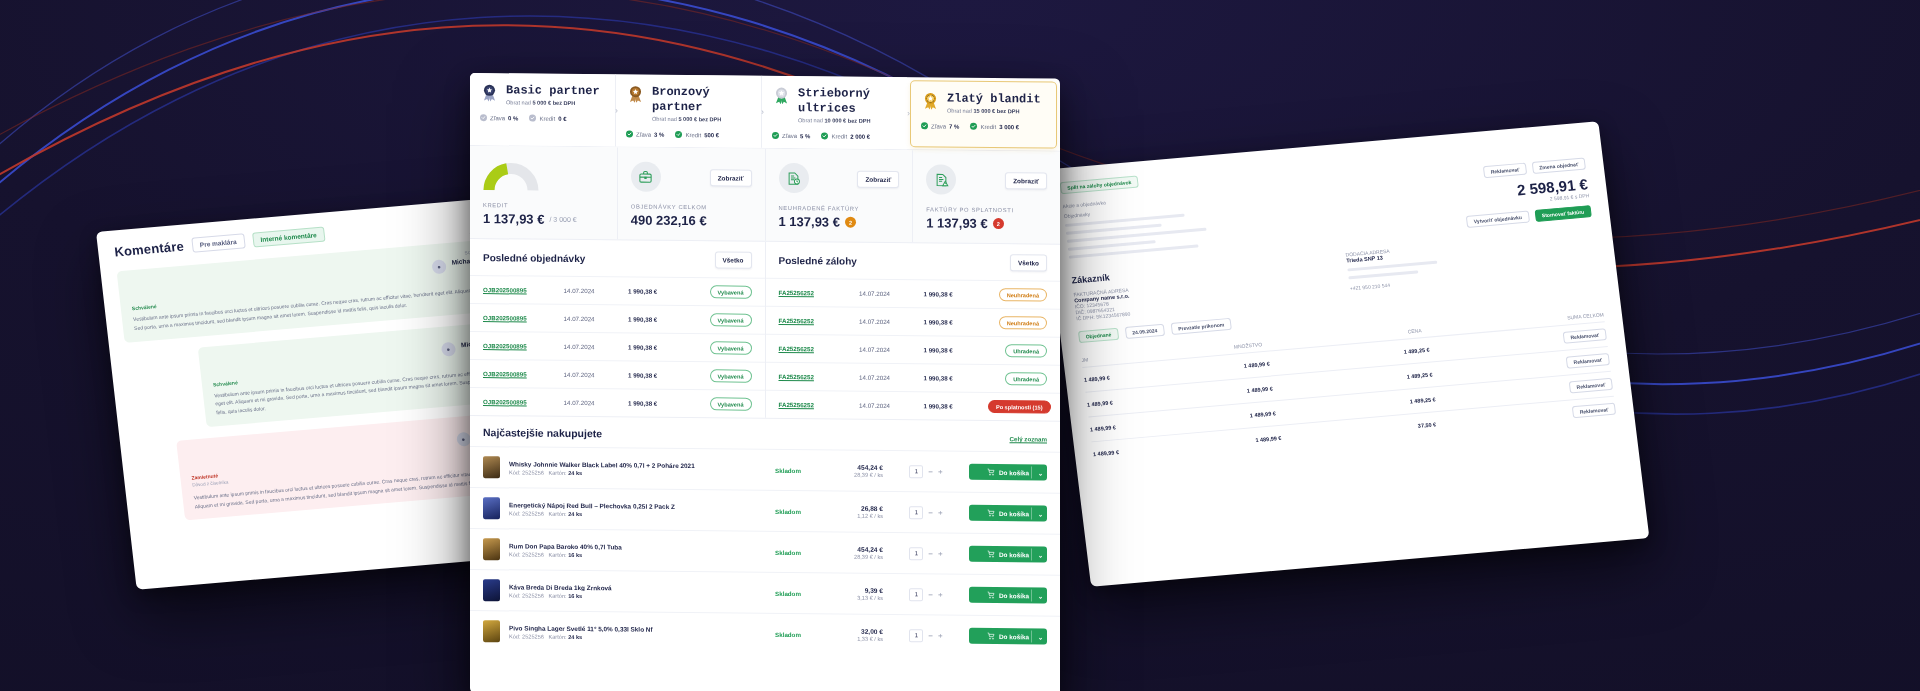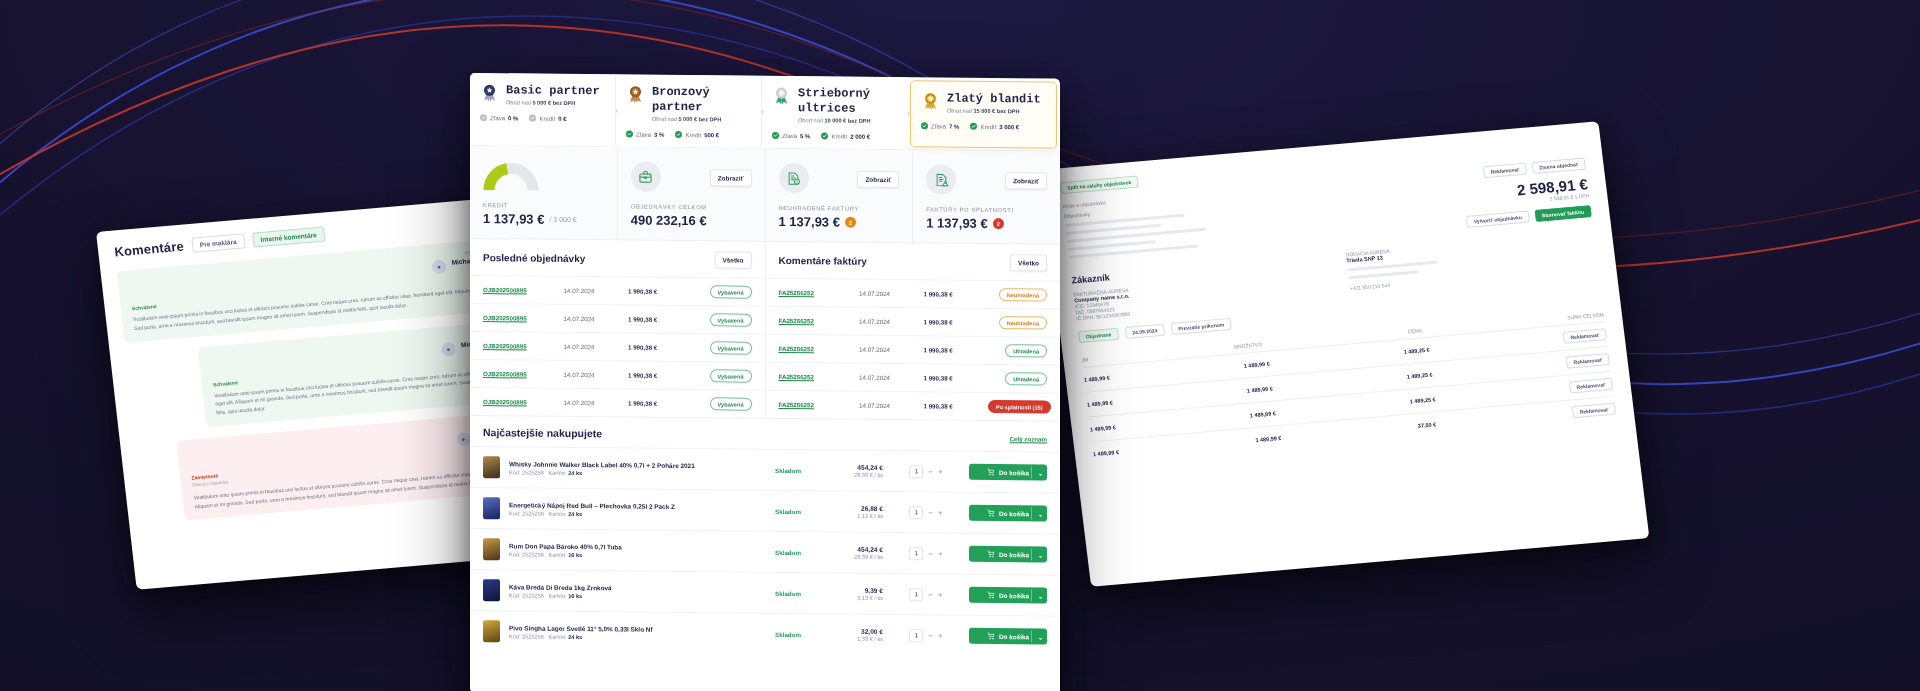--- a/index.html
+++ b/index.html
@@ -602,21 +602,21 @@
           <span class="c-date">14.07.2024</span>
           <span class="c-amt">1 990,38 €</span>
           <span class="c-stat">
               <span class="pill ok">Vybavená</span>
             </span>
         </div>
       </div>
 
       <div class="tbl">
         <div class="tbl-head">
-          <div class="tbl-title">Komentáre faktúry</div>
+          <div class="tbl-title">Posledné zálohy</div>
           <button class="btn-show">Všetko</button>
         </div>
         <div class="tbl-row">
           <span class="c-num">FA25256252</span>
           <span class="c-date">14.07.2024</span>
           <span class="c-amt">1 990,38 €</span>
           <span class="c-stat">
               <span class="pill unpaid">Neuhradená</span>
             </span>
         </div>

